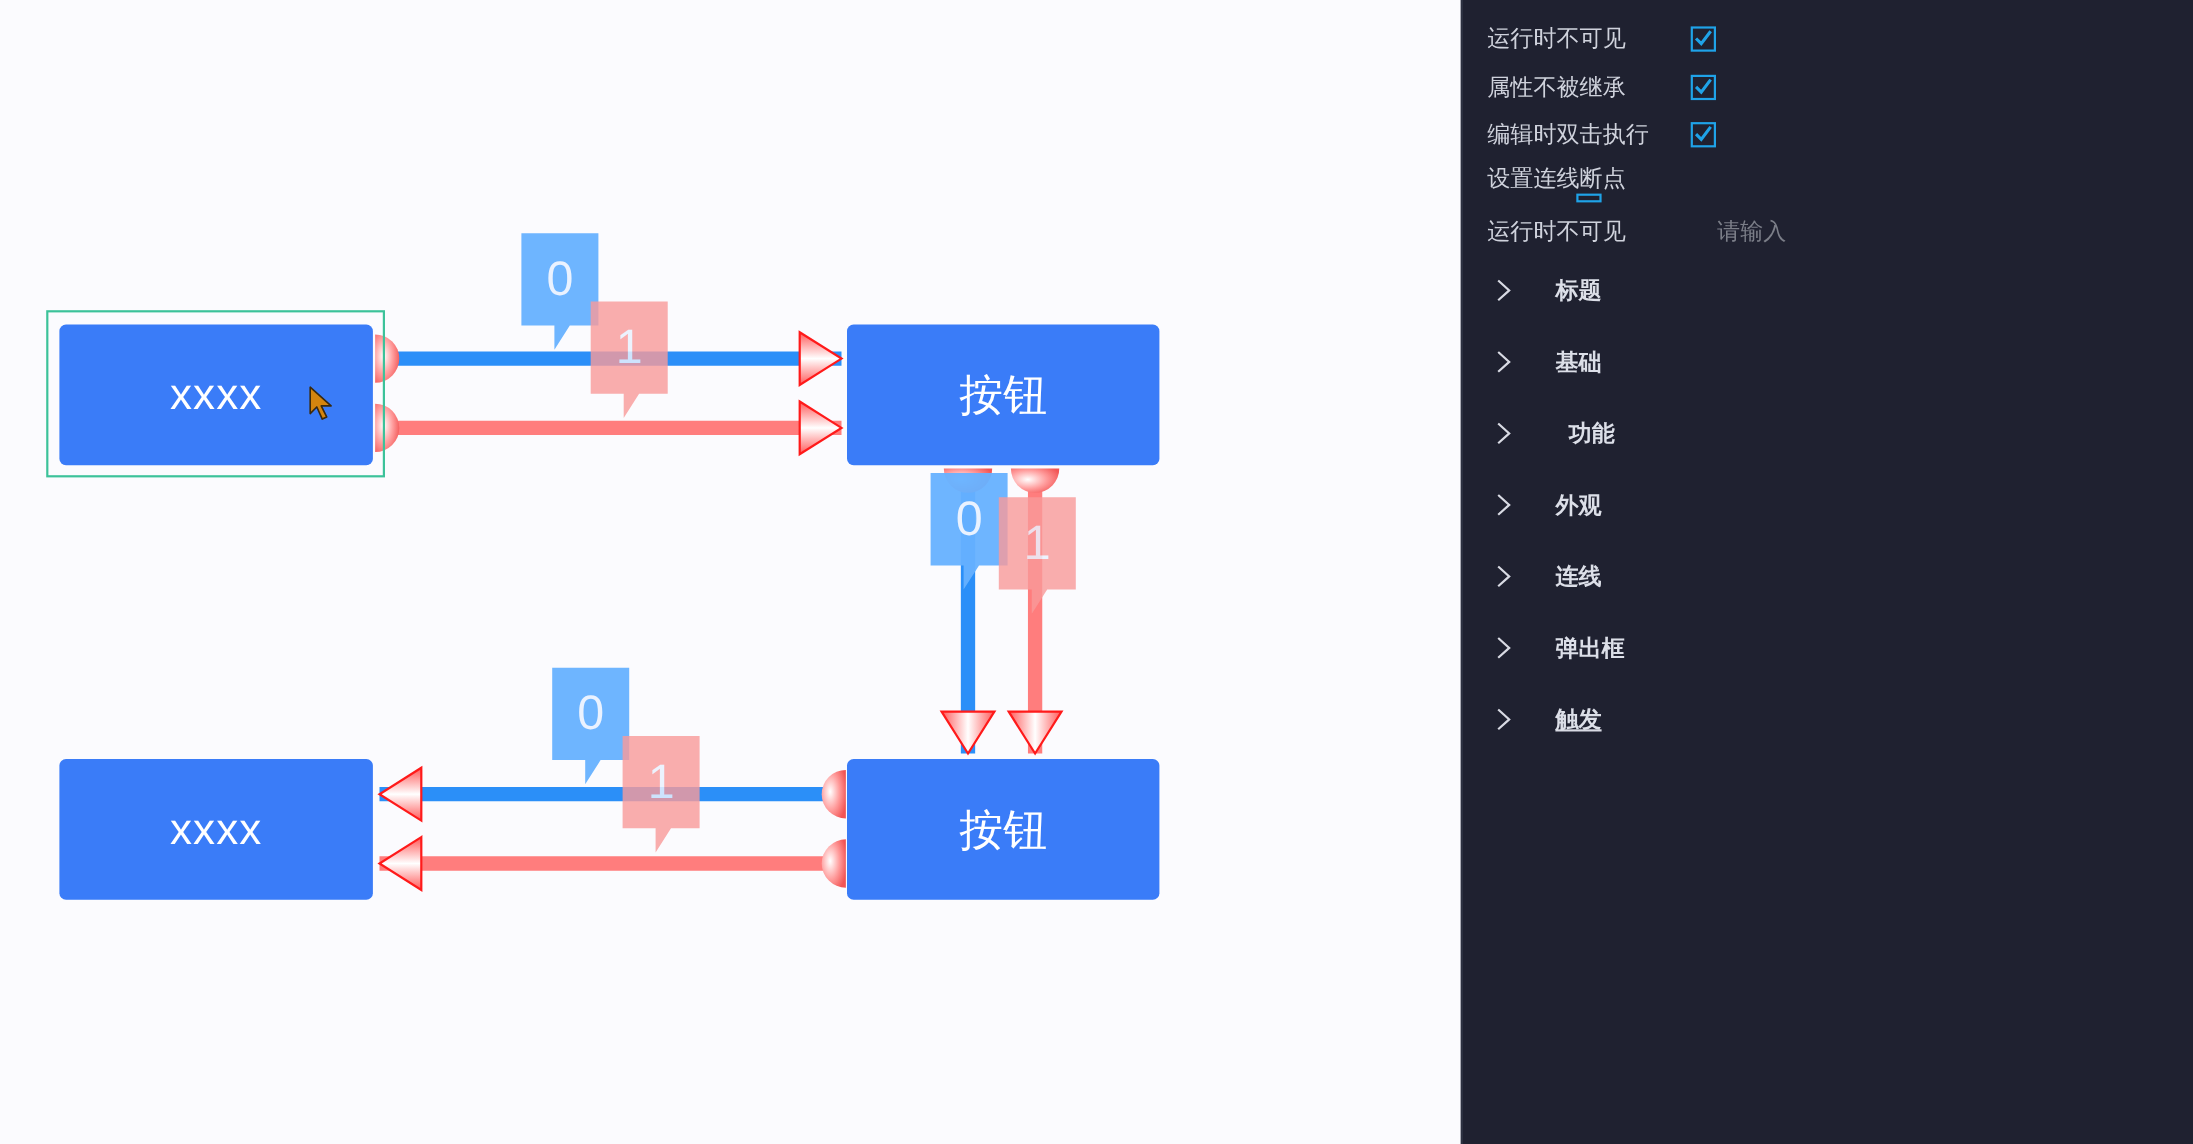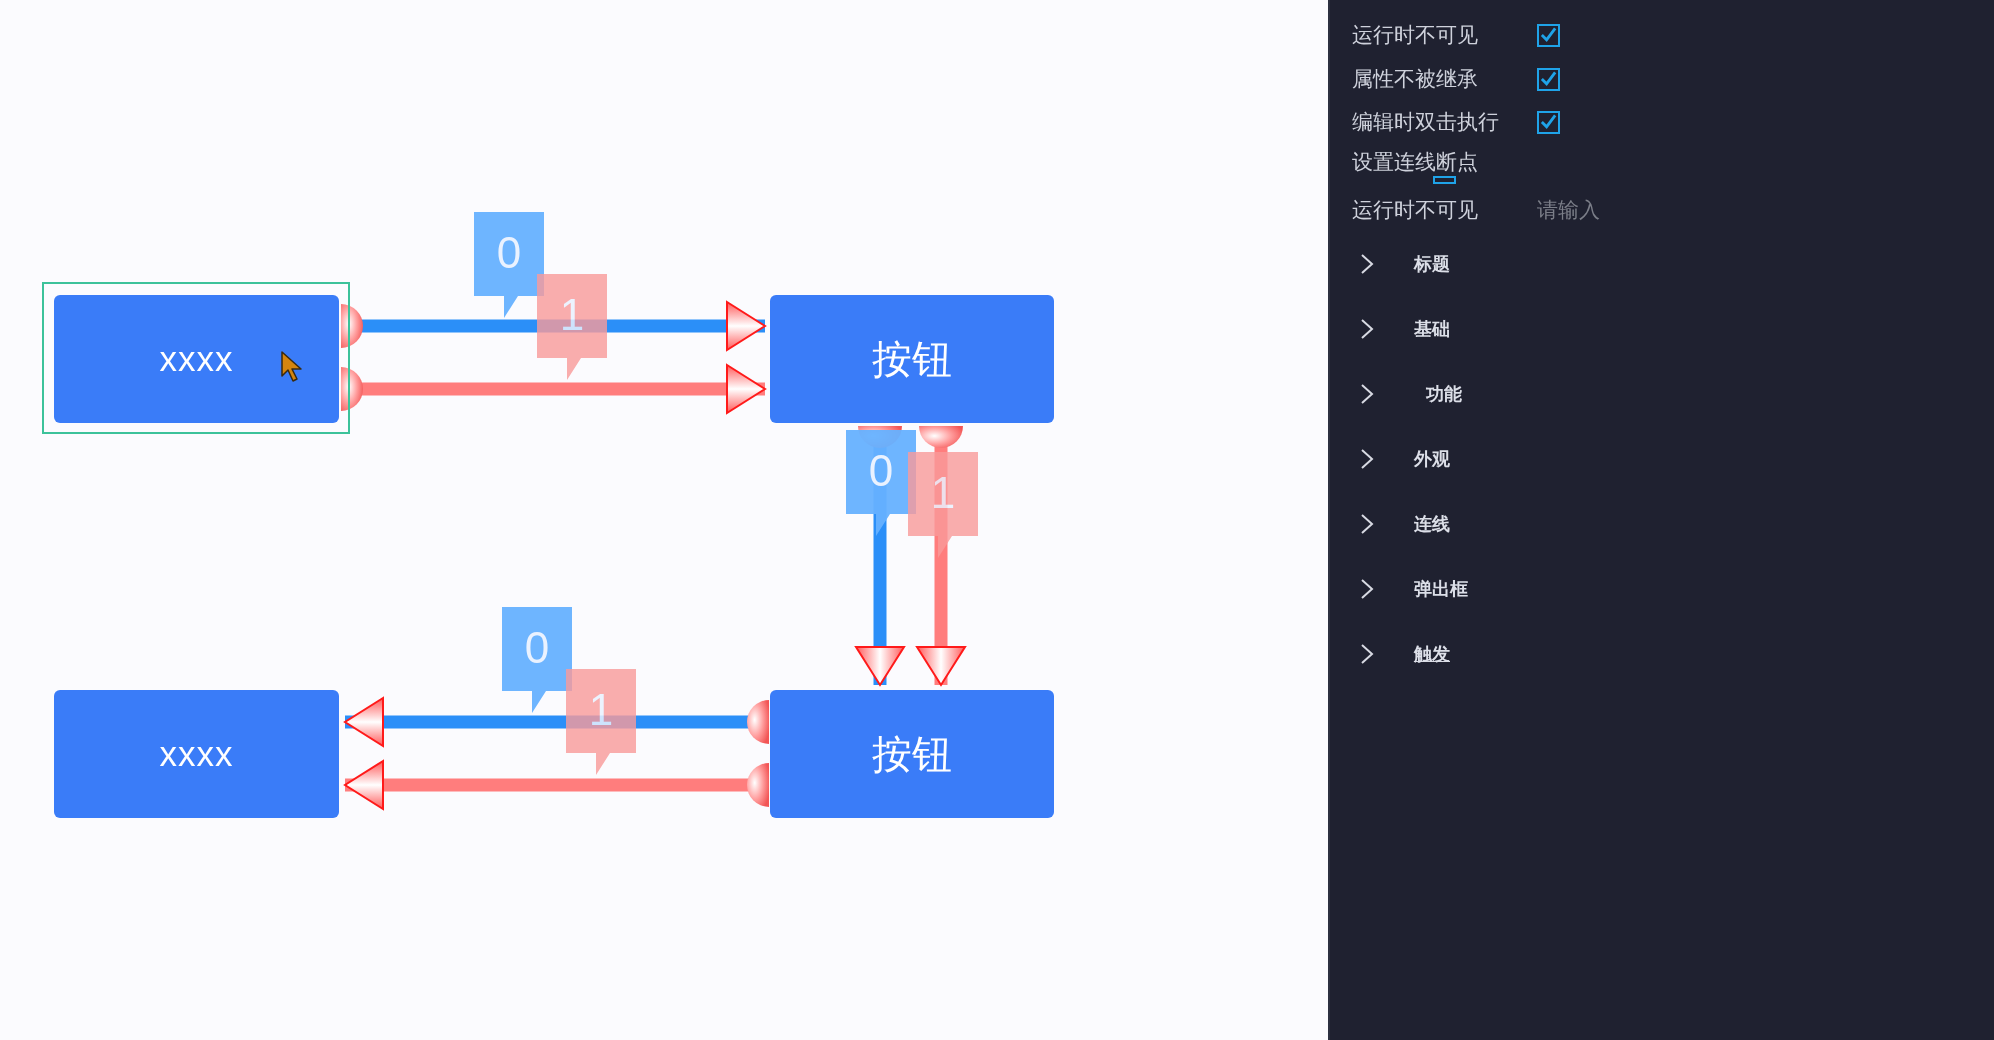--- a/index.html
+++ b/index.html
@@ -1,32 +1,32 @@
 <!DOCTYPE html>
 <html><head>
 <meta charset="utf-8">
 <style>
   html, body { margin: 0; padding: 0; }
   body { width: 1994px; height: 1040px; overflow: hidden; position: relative; background: #fbfbfe; font-family: "DejaVu Sans", "Liberation Sans", sans-serif; }
   #canvas { position: absolute; left: 0; top: 0; width: 1328px; height: 1040px; background: #fbfbfe; }
   #canvas svg { position: absolute; left: 0; top: 0; }
   .node { position: absolute; background: #3a7cf8; border-radius: 6px; color: #fff; display: flex; align-items: center; justify-content: center; font-size: 40px; font-family: Liberation Serif, serif; box-sizing: border-box; cursor: pointer; }
-  .node.latin { font-family: "Liberation Sans", sans-serif; font-size: 35px; letter-spacing: 1px; }
+  .node.latin { font-family: "Liberation Sans", sans-serif; font-size: 40px; letter-spacing: 1px; }
   .selection { position: absolute; border: 2px solid #3cc29a; box-sizing: border-box; }
   .cursor { position: absolute; }
   #panel { position: absolute; left: 1328px; top: 0; width: 737px; height: 1040px; background: #1f2130; border-left: 2px solid #2c3040; box-sizing: border-box; color: #d8dae3; }
   .prop-row { position: absolute; left: 22px; height: 36px; display: flex; align-items: center; font-size: 21px; }
   .prop-label { width: 185px; color: #cfd2dc; }
   .checkbox { width: 23px; height: 23px; border: 2px solid #1fa3e8; box-sizing: border-box; display: flex; align-items: center; justify-content: center; cursor: pointer; }
   .checkbox svg { width: 20px; height: 20px; }
-  .prop-input { background: transparent; border: none; outline: none; color: #fca5a5; font-size: 21px; width: 200px; padding: 0; font-family: "DejaVu Sans", sans-serif; }
+  .prop-input { background: transparent; border: none; outline: none; color: #fca5a5; font-size: 21px; width: 200px; padding: 0; font-family: "DejaVu Sans", sans-serif; margin-left: 24px; }
   .prop-input::placeholder { color: #7b7e88; }
   .section { position: absolute; left: 30px; height: 40px; display: flex; align-items: center; cursor: pointer; }
   .section .chev { width: 40px; display: flex; align-items: center; }
-  .section .title { font-size: 18px; font-weight: bold; color: #dcdfe8; margin-left: 14px; }
+  .section .title { font-size: 21px; font-weight: bold; color: #dcdfe8; margin-left: 14px; }
 </style>
 </head>
 <body>
 
 <div id="canvas">
   <svg id="links" width="1328" height="1040">
     <defs>
       <radialGradient id="ballGrad" cx="35%" cy="45%" r="70%">
         <stop offset="0%" stop-color="#ffffff"></stop>
         <stop offset="55%" stop-color="#ff9c9c"></stop>

